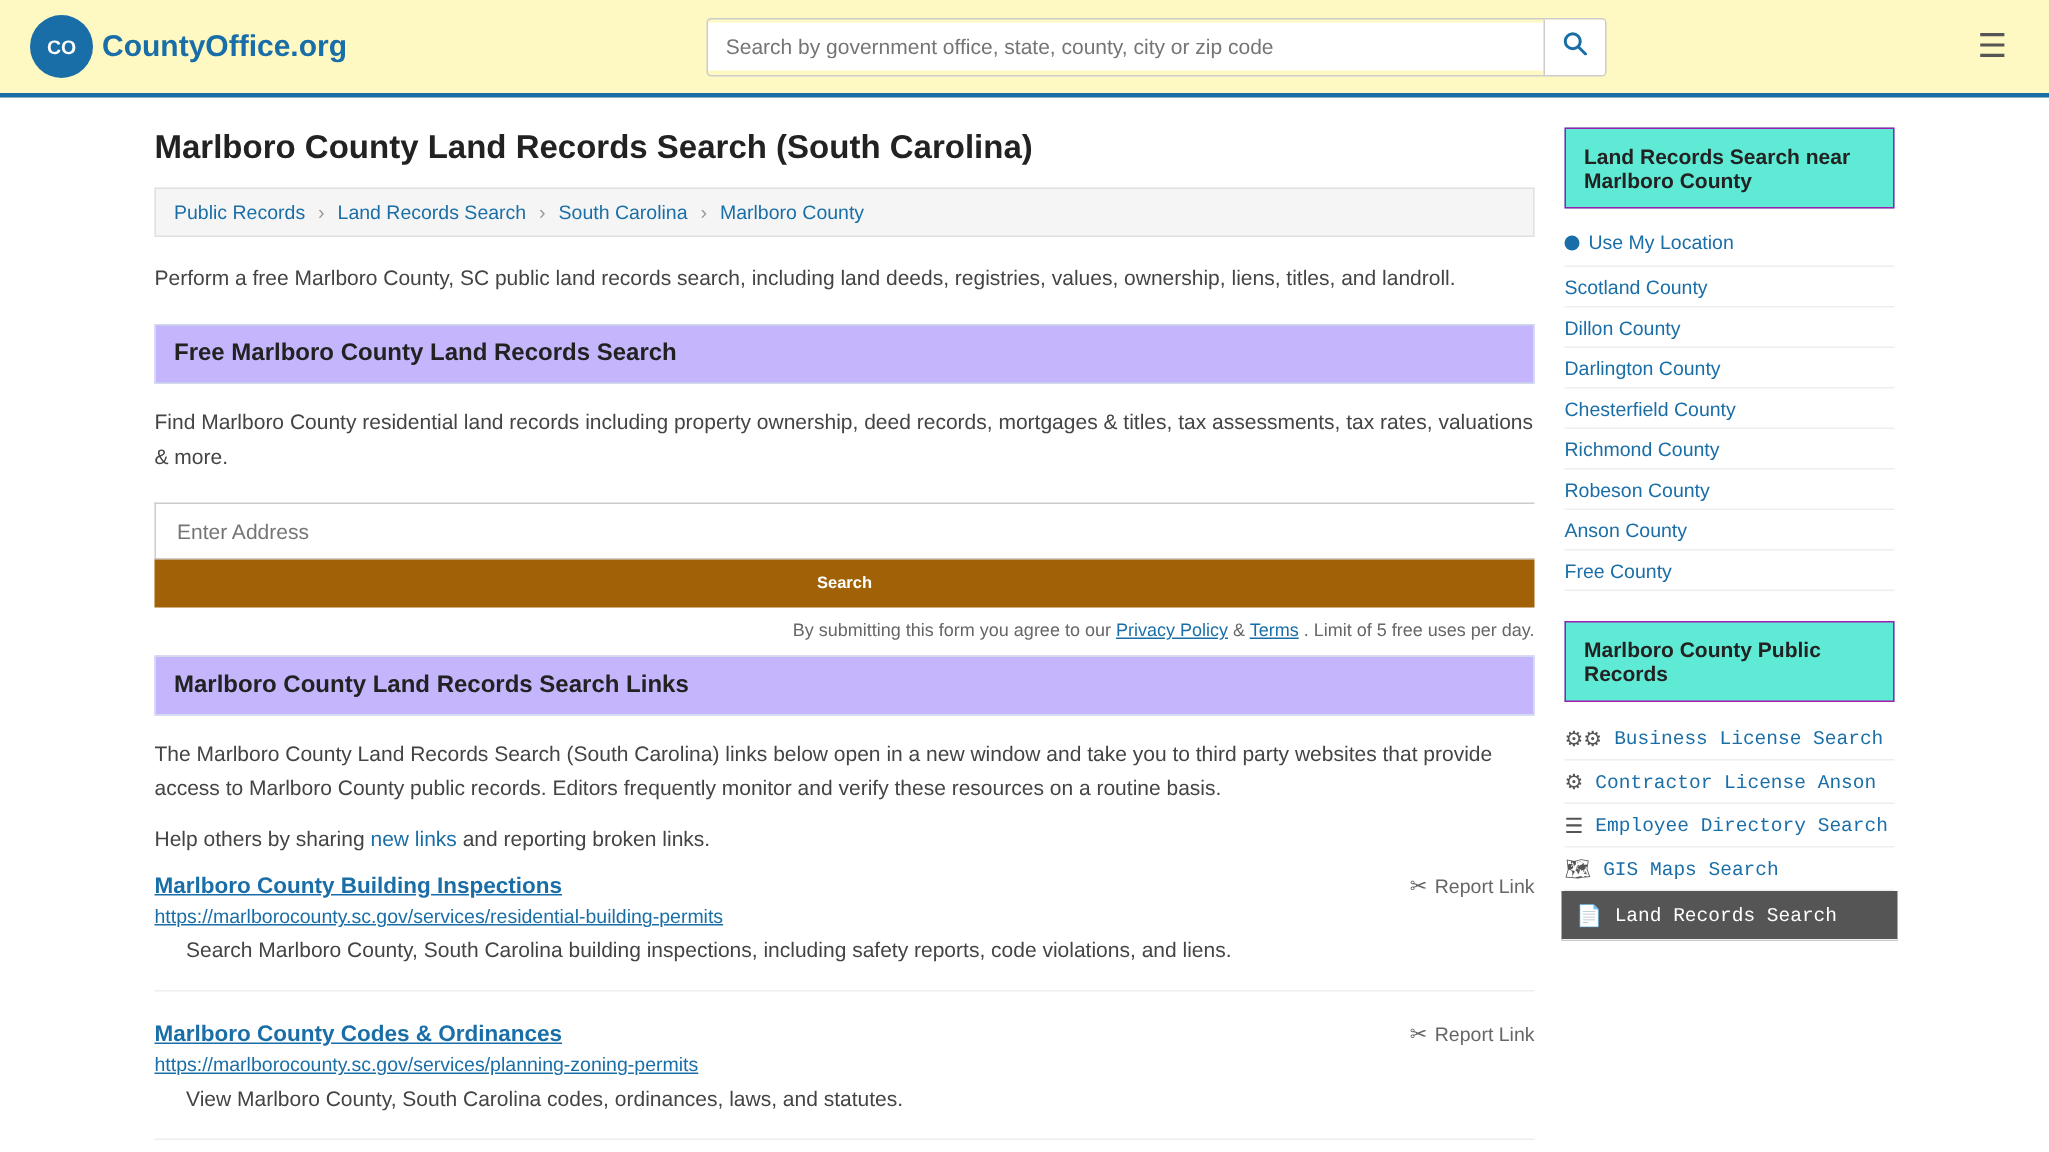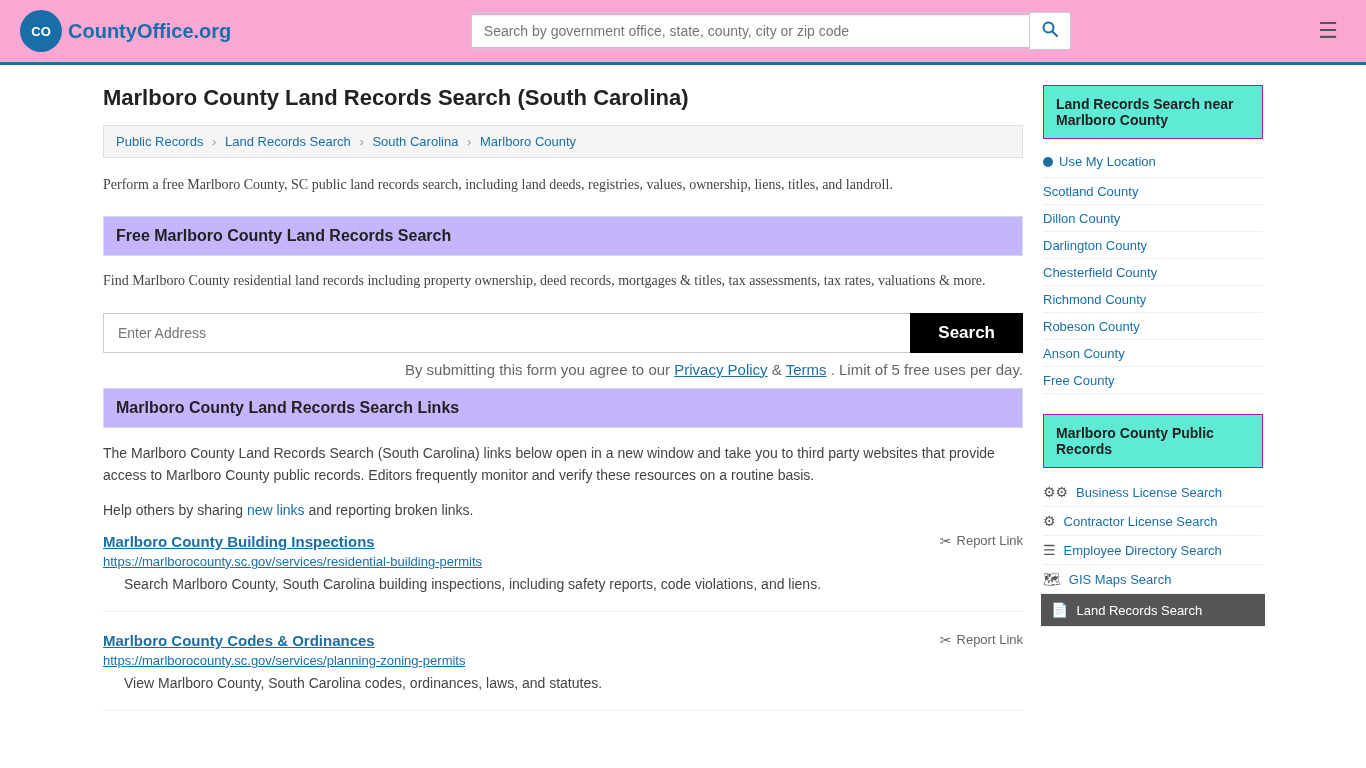--- a/index.html
+++ b/index.html
@@ -1,20 +1,20 @@
 <!DOCTYPE html>
 <html><head>
   <meta charset="utf-8">
   <style>
     * { box-sizing: border-box; margin: 0; padding: 0; }
     body { font-family: Arial, sans-serif; font-size: 14px; color: #333; background: #fff; }
 
     
     .header {
-      background: #f9a8d4;
+      background: #fef9c3;
       border-bottom: 3px solid #1a6ea8;
       padding: 10px 20px;
       display: flex;
       align-items: center;
       justify-content: space-between;
     }
     .logo-area {
       display: flex;
       align-items: center;
       gap: 6px;
@@ -108,21 +108,20 @@
     }
     .breadcrumb a { color: #1a6ea8; text-decoration: none; }
     .breadcrumb .sep { margin: 0 5px; color: #999; }
 
     
     .description {
       font-size: 14px;
       color: #444;
       line-height: 1.6;
       margin-bottom: 20px;
-      font-family: Liberation Serif, serif;
     }
 
     
     .section-header {
       background: #c4b5fd;
       padding: 10px 12px;
       font-size: 16px;
       font-weight: bold;
       color: #222;
       margin-bottom: 14px;
@@ -130,41 +129,42 @@
     }
 
     
     .search-area {
       margin-bottom: 10px;
     }
     .address-search-row {
       display: flex;
       gap: 0;
       margin-bottom: 8px;
+      flex-direction: column;
     }
     .address-input {
       flex: 1;
       padding: 10px 14px;
       border: 1px solid #ccc;
       border-right: none;
       font-size: 14px;
       outline: none;
       color: #999;
     }
     .search-btn {
-      background: #000000;
+      background: #a16207;
       color: #fff;
       border: none;
       padding: 10px 28px;
-      font-size: 17px;
+      font-size: 11px;
       font-weight: bold;
       cursor: pointer;
     }
     .form-notice {
-      font-size: 15px;
+      font-size: 12px;
       color: #666;
       text-align: right;
     }
     .form-notice a { color: #1a6ea8; }
 
     
     .links-description {
       font-size: 14px;
       color: #444;
       line-height: 1.6;
@@ -266,20 +266,21 @@
       display: flex;
       align-items: center;
       gap: 8px;
       padding: 6px 0;
       border-bottom: 1px solid #eee;
     }
     .sidebar-pr-item a {
       color: #1a6ea8;
       text-decoration: none;
       font-size: 13px;
+      font-family: Liberation Mono, monospace;
     }
     .pr-icon {
       color: #555;
       font-size: 14px;
       flex-shrink: 0;
     }
     .sidebar-pr-item.highlighted {
       background: #555;
       padding: 8px 10px;
       margin: 0 -2px;
@@ -431,21 +432,21 @@
 
     <div class="sidebar-section">
       <div class="sidebar-header">Marlboro County Public Records</div>
 
       <div class="sidebar-pr-item">
         <span class="pr-icon">⚙⚙</span>
         <a href="#">Business License Search</a>
       </div>
       <div class="sidebar-pr-item">
         <span class="pr-icon">⚙</span>
-        <a href="#">Contractor License Search</a>
+        <a href="#">Contractor License Anson</a>
       </div>
       <div class="sidebar-pr-item">
         <span class="pr-icon">☰</span>
         <a href="#">Employee Directory Search</a>
       </div>
       <div class="sidebar-pr-item">
         <span class="pr-icon">🗺</span>
         <a href="#">GIS Maps Search</a>
       </div>
       <div class="sidebar-pr-item highlighted" style="background:#555;padding:8px 10px;margin:0 -2px;">

